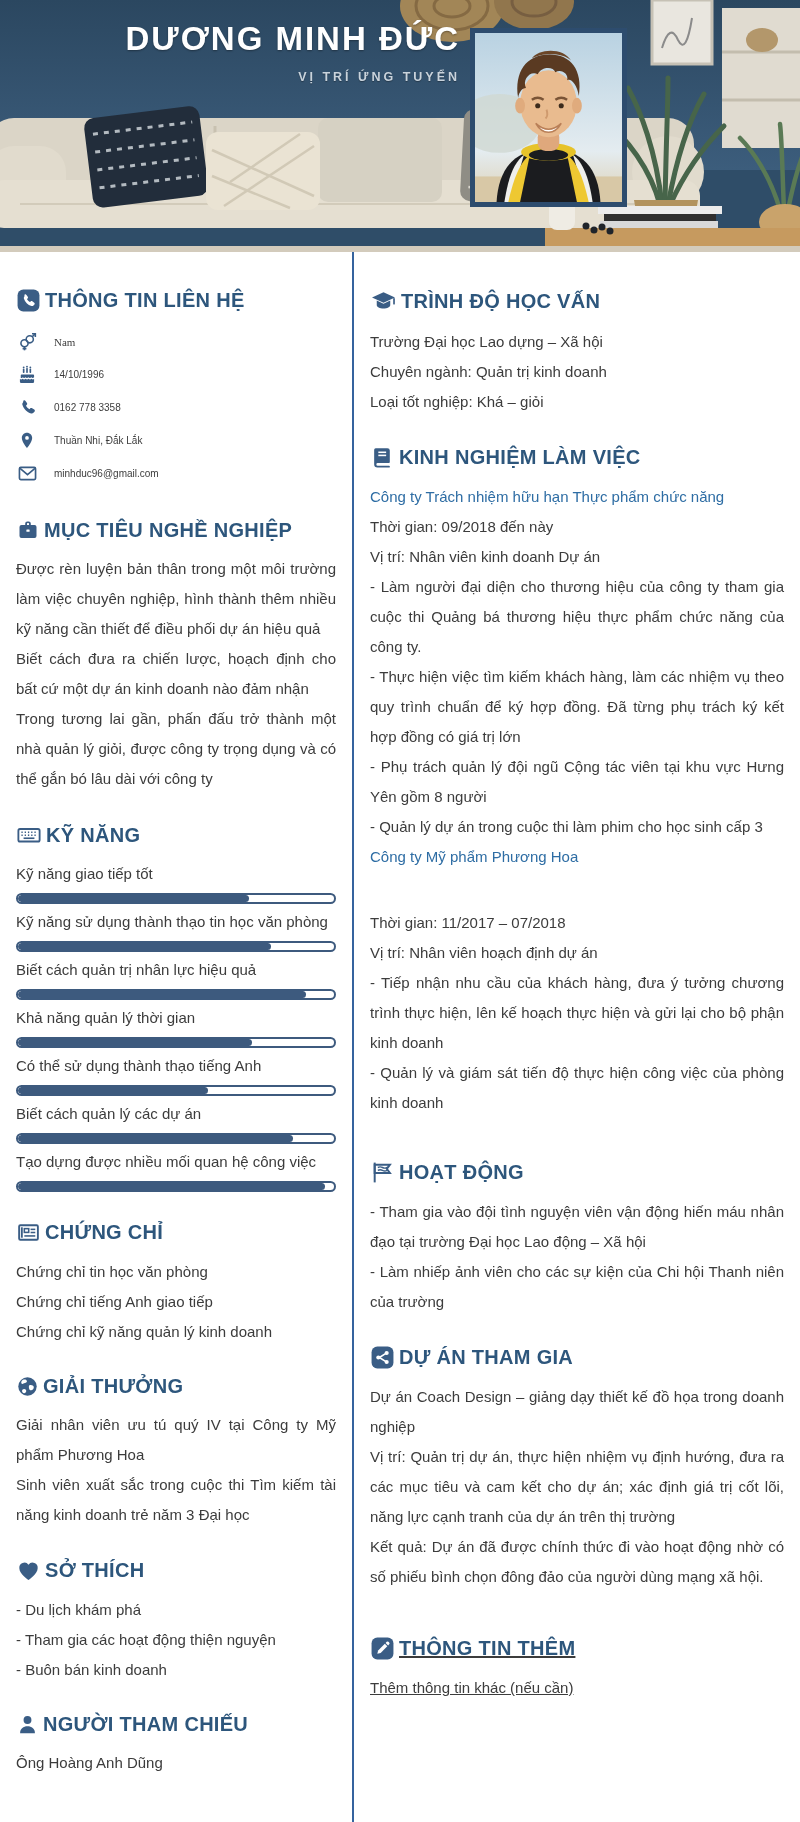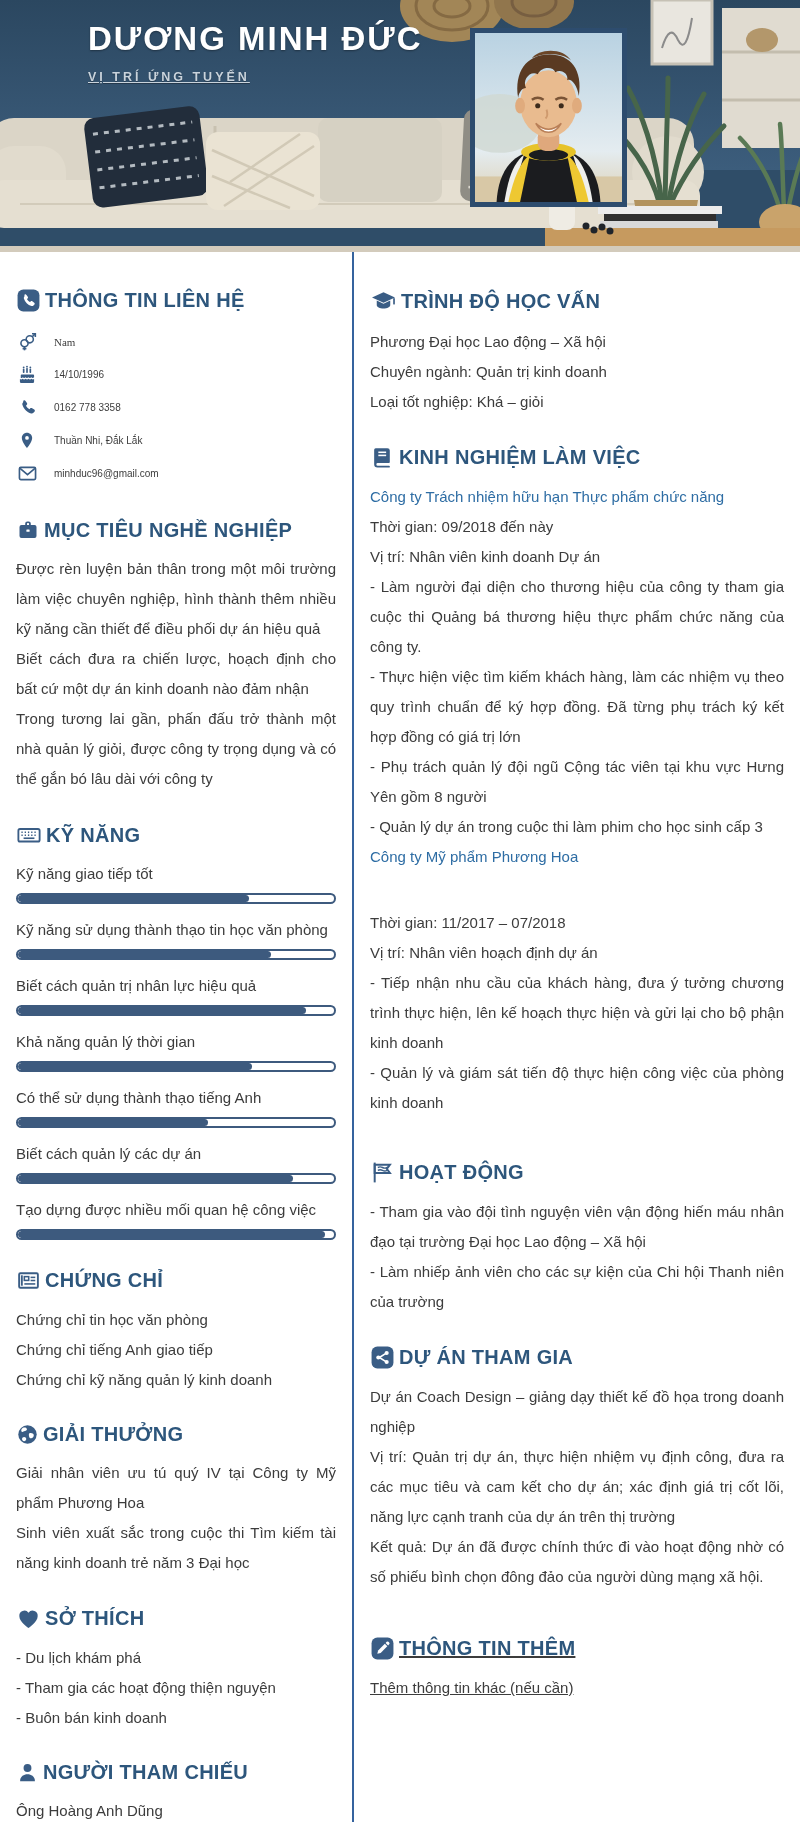--- a/index.html
+++ b/index.html
@@ -8,23 +8,23 @@
     --header_wall:#2f4d68; --text:#3c3c3c;
   }
   *{margin:0;padding:0;box-sizing:border-box;}
   html,body{background:#fff;}
   body{font-family:"Liberation Sans","DejaVu Sans",sans-serif;color:var(--text);}
   .page{width:800px;min-height:1822px;margin:0 auto;display:flex;flex-direction:column;background:#fff;}
 
   
   .header{position:relative;width:800px;height:252px;overflow:hidden;background:var(--header_wall);}
   .header svg.scene{display:block;width:800px;height:252px;}
-  .header-text{position:absolute;left:88px;top:20px;width:372px;text-align:left;}
+  .header-text{position:absolute;left:88px;top:20px;width:372px;text-align:right;}
   .name{color:#fff;font-size:33px;font-weight:bold;letter-spacing:2px;text-shadow:0 1px 2px rgba(0,0,0,.35);white-space:nowrap;}
-  .subtitle{margin-top:12px;color:#c9d3dc;font-size:12.5px;letter-spacing:3px;font-weight:bold;text-shadow:0 1px 1px rgba(0,0,0,.3);text-decoration:underline;}
+  .subtitle{margin-top:12px;color:#c9d3dc;font-size:12.5px;letter-spacing:3px;font-weight:bold;text-shadow:0 1px 1px rgba(0,0,0,.3);}
   .portrait{position:absolute;left:470px;top:28px;width:157px;height:179px;border:5px solid #2d4c6e;background:#cfe0ec;}
   .portrait svg{display:block;width:100%;height:100%;}
 
   
   .content{flex:1;display:flex;align-items:stretch;}
   .col-left{width:354px;padding:30px 16px 20px 16px;border-right:2px solid var(--divider);}
   .col-right{flex:1;padding:30px 16px 20px 16px;}
 
   .sec{margin-top:28px;}
   .col-left .sec:first-child,.col-right .sec:first-child{margin-top:6px;}
@@ -36,21 +36,21 @@
   p.body-text{font-size:15px;line-height:30px;text-align:justify;}
   .plain-line{font-size:15px;line-height:30px;}
 
   
   .c-row{display:flex;align-items:center;gap:16px;height:33px;}
   .c-row .ic{width:22px;}
   .c-text{font-size:10px;}
   .c-text.serif{font-family:"Liberation Serif","DejaVu Serif",serif;font-size:11px;}
 
   
-  .skill{margin-bottom:12px;}
+  .skill{margin-bottom:4px;}
   .skill-label{font-size:15px;line-height:28px;}
   .skill-bar{margin-top:5px;height:11px;border:2px solid var(--bar_fill);border-radius:7px;background:#fff;overflow:hidden;}
   .skill-fill{height:100%;background:var(--bar_fill);border-radius:7px;}
 
   
   .company{font-size:15px;line-height:30px;color:var(--link_blue);}
   .job2 .company{margin-bottom:36px;}
   .sec-activities{margin-top:42px;}
   .sec-additional{margin-top:44px;text-decoration:underline;}
 </style>
@@ -418,21 +418,21 @@
         <div class="sec-head">
           <span class="ic">
             <svg width="27" height="27" viewBox="0 0 24 24" fill="currentColor">
                 <path d="M12 3.8 1.8 8.5 12 13.2l10.2-4.7z"></path>
                 <path d="M6 11.2v4.1c0 1.5 2.7 2.9 6 2.9s6-1.4 6-2.9v-4.1l-6 2.8z"></path>
                 <rect x="20.6" y="8.8" width="1.5" height="6" rx="0.7"></rect>
               </svg>
           </span>
           <h2 class="sec-title">TRÌNH ĐỘ HỌC VẤN</h2>
         </div>
-        <div class="plain-line">Phương Đại học Lao động – Xã hội</div>
+        <div class="plain-line">Trường Đại học Lao dựng – Xã hội</div>
         <div class="plain-line">Chuyên ngành: Quản trị kinh doanh</div>
         <div class="plain-line">Loại tốt nghiệp: Khá – giỏi</div>
       </section>
 
       <section class="sec">
         <div class="sec-head">
           <span class="ic">
             <svg width="25" height="25" viewBox="0 0 24 24" fill="currentColor">
                 <path d="M5.5 3h11.2A2.3 2.3 0 0 1 19 5.3v11.2c0 .5-.3.8-.8.8H7.4a1.3 1.3 0 0 0 0 2.6h10.8a.9.9 0 0 1 0 1.8H7.2A3.2 3.2 0 0 1 4 18.5V4.5A1.5 1.5 0 0 1 5.5 3z"></path>
                 <line x1="8" y1="7" x2="15.5" y2="7" stroke="#fff" stroke-width="1.5"></line>
@@ -487,21 +487,21 @@
                   <line x1="9" y1="12" x2="15.3" y2="16"></line>
                 </g>
                 <circle cx="8" cy="12" r="2" fill="#fff"></circle>
                 <circle cx="16" cy="7.7" r="2" fill="#fff"></circle>
                 <circle cx="16" cy="16.3" r="2" fill="#fff"></circle>
               </svg>
           </span>
           <h2 class="sec-title">DỰ ÁN THAM GIA</h2>
         </div>
         <p class="body-text">Dự án Coach Design – giảng dạy thiết kế đồ họa trong doanh nghiệp</p>
-        <p class="body-text">Vị trí: Quản trị dự án, thực hiện nhiệm vụ định công, đưa ra các mục tiêu và cam kết cho dự án; xác định giá trị cốt lõi, năng lực cạnh tranh của dự án trên thị trường</p>
+        <p class="body-text">Vị trí: Quản trị dự án, thực hiện nhiệm vụ định hướng, đưa ra các mục tiêu và cam kết cho dự án; xác định giá trị cốt lõi, năng lực cạnh tranh của dự án trên thị trường</p>
         <p class="body-text">Kết quả: Dự án đã được chính thức đi vào hoạt động nhờ có số phiếu bình chọn đông đảo của người dùng mạng xã hội.</p>
       </section>
 
       <section class="sec sec-additional">
         <div class="sec-head">
           <span class="ic">
             <svg width="25" height="25" viewBox="0 0 24 24">
                 <rect x="1.5" y="1.5" width="21" height="21" rx="5.5" fill="currentColor"></rect>
                 <path d="M7 17l.8-3.2 6.4-6.4 2.4 2.4-6.4 6.4z" fill="#fff"></path>
                 <path d="M15 6.6l1-1a1.2 1.2 0 0 1 1.7 0l.7.7a1.2 1.2 0 0 1 0 1.7l-1 1z" fill="#fff"></path>

